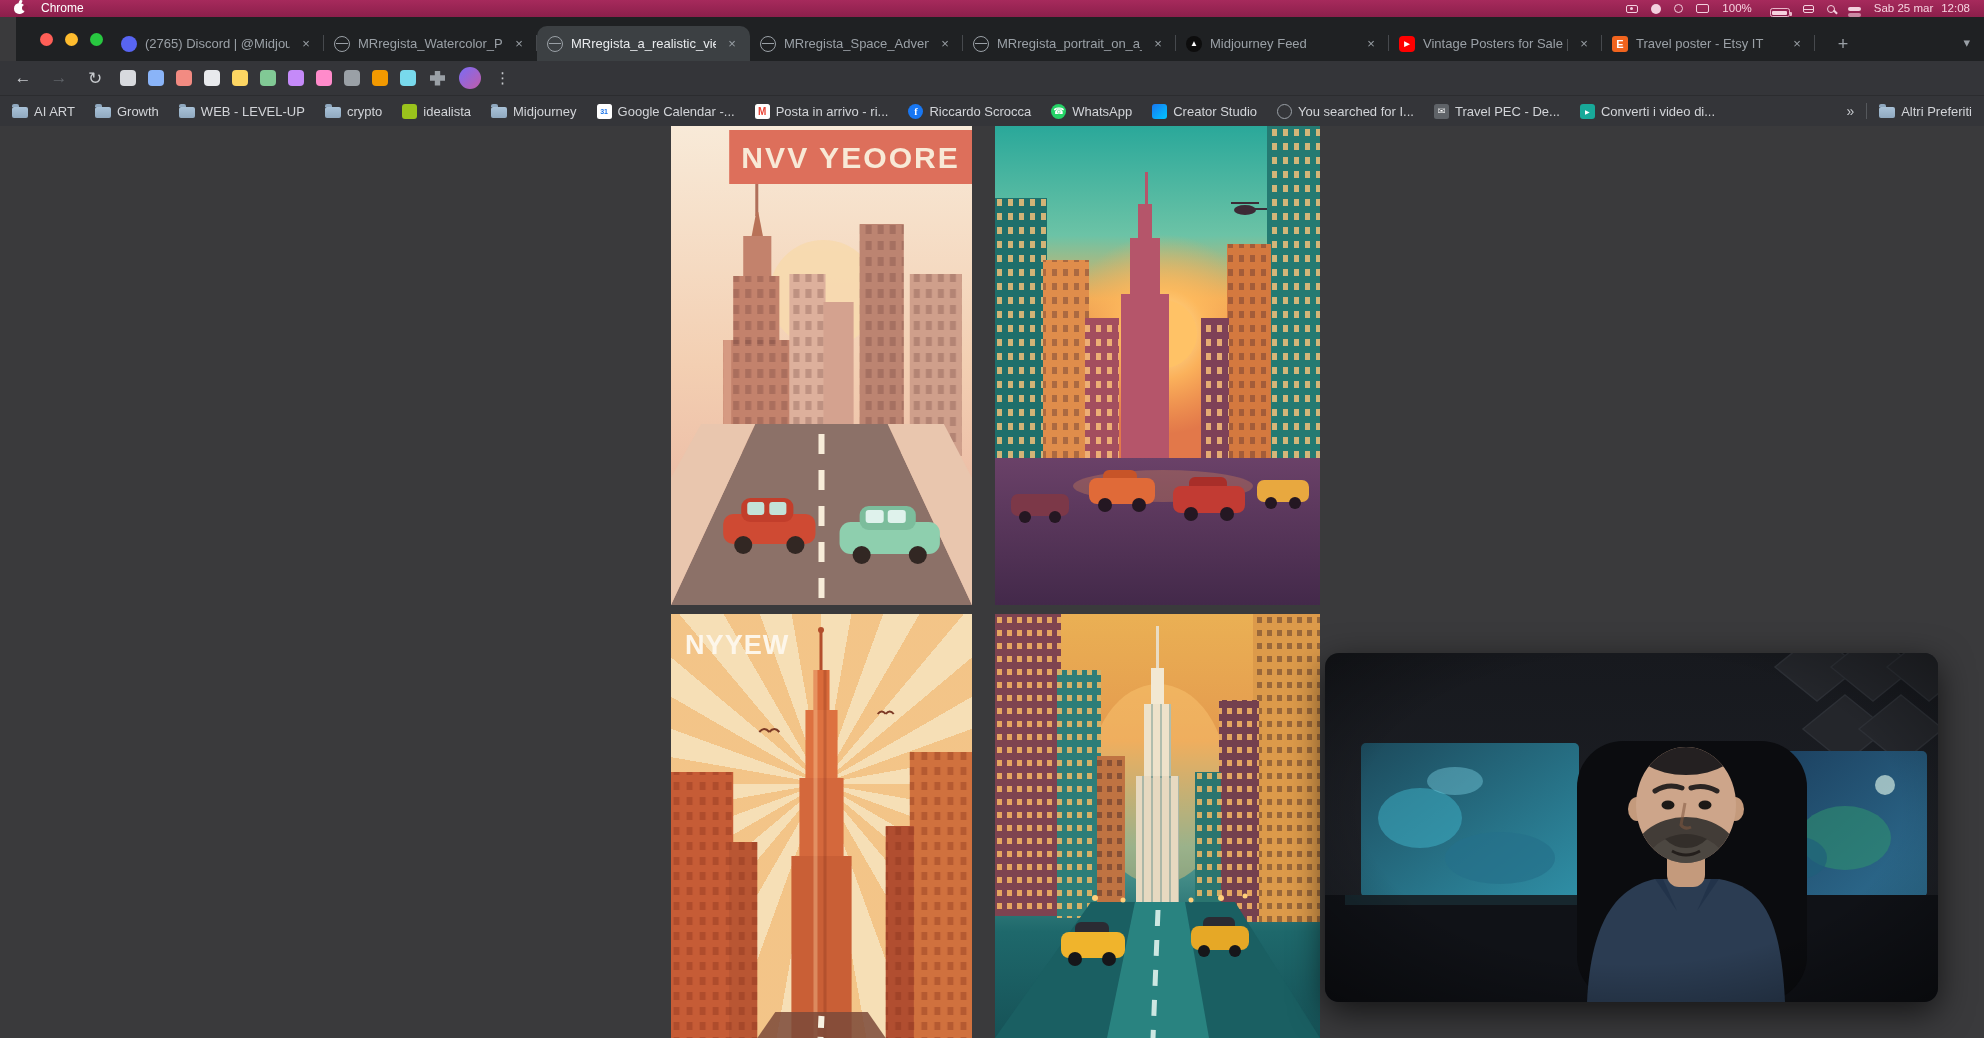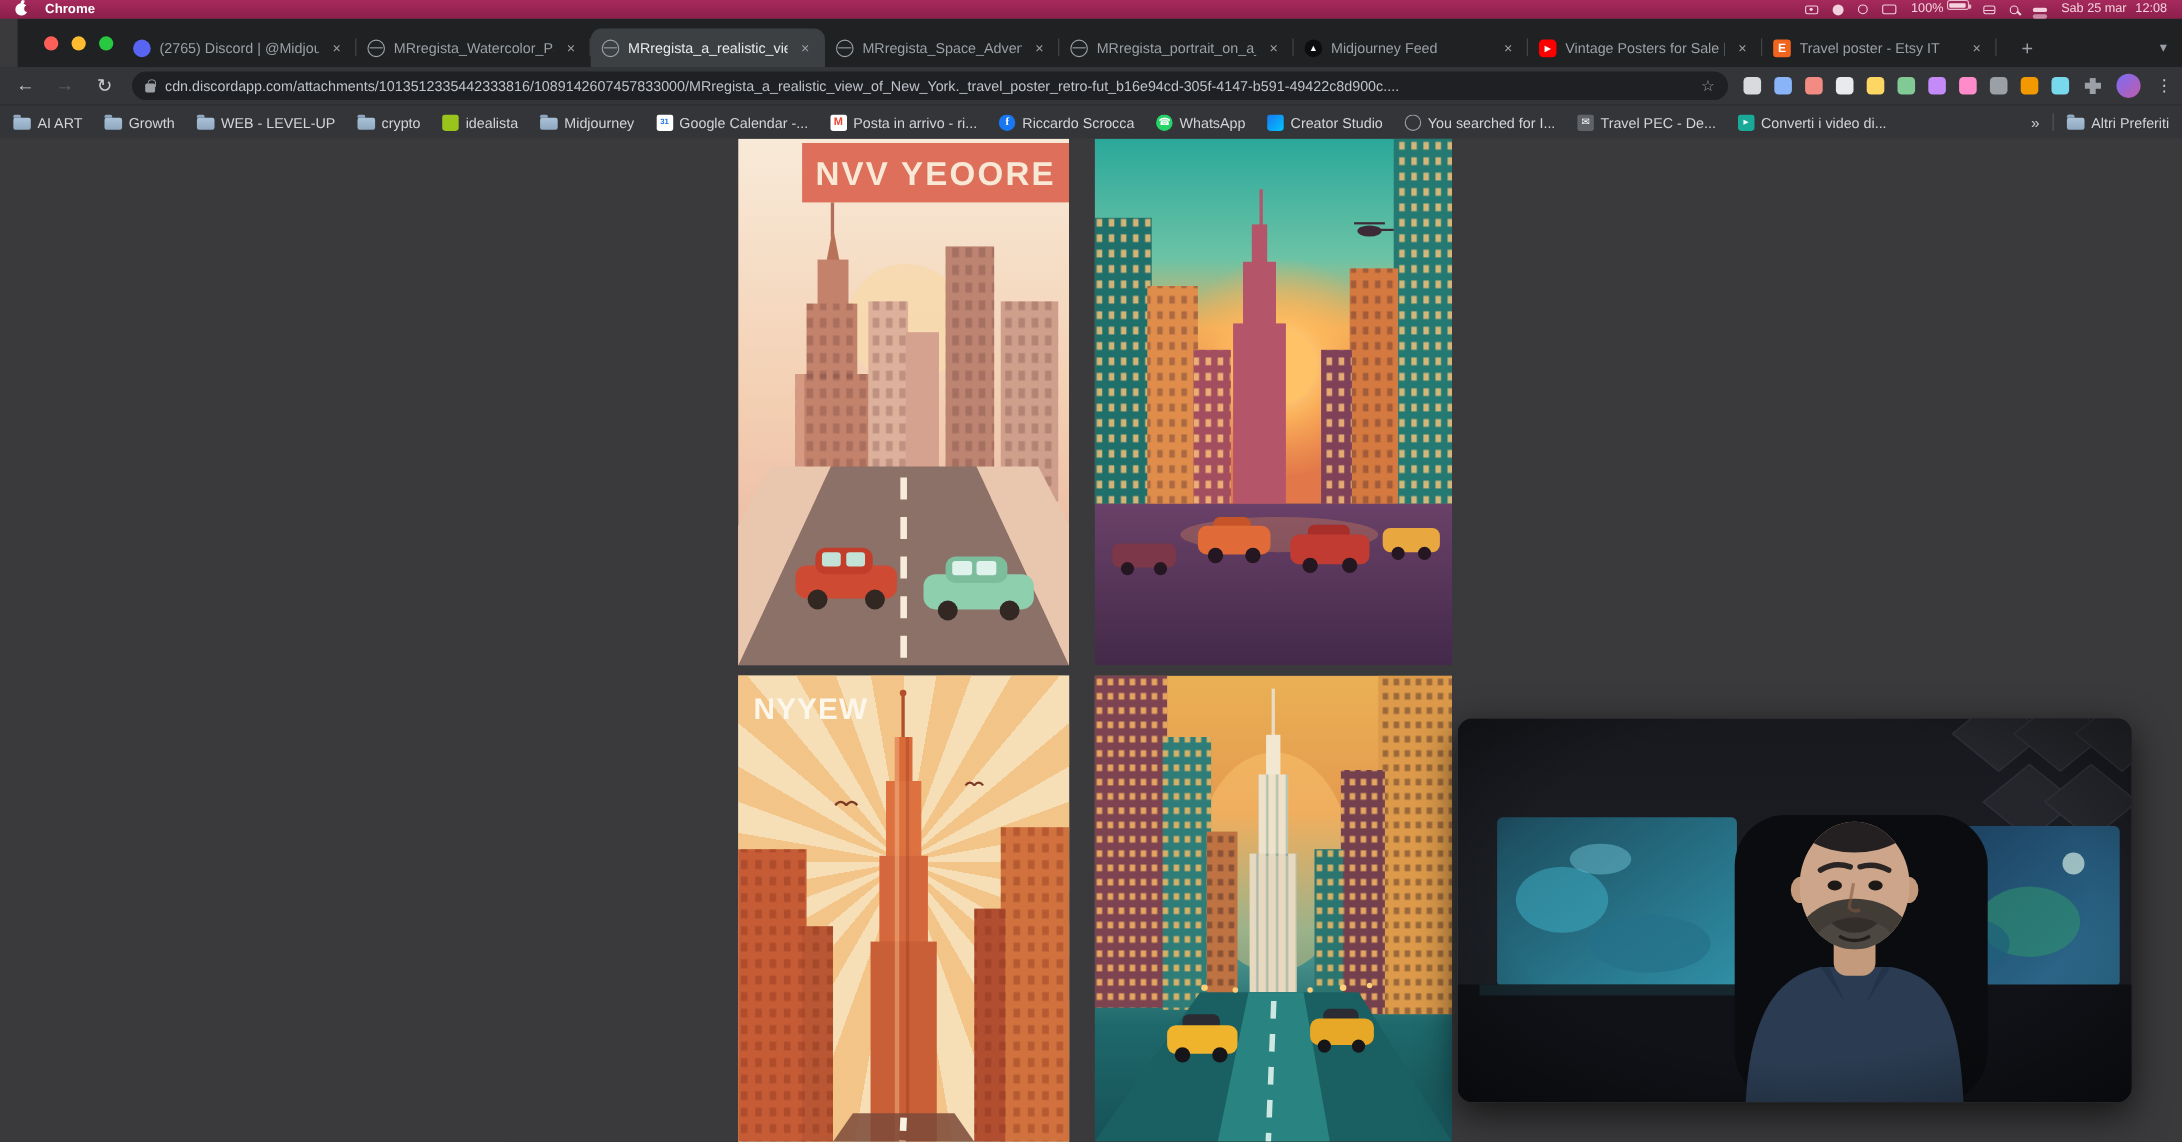--- a/index.html
+++ b/index.html
@@ -7,31 +7,31 @@
     font-family:"Liberation Sans",sans-serif;}
   #screen{position:absolute;inset:0;width:1984px;height:1038px;background:#3a3a3c;overflow:hidden}
 
   
   .menubar{position:absolute;left:0;top:0;right:0;height:17px;z-index:60;
     background:linear-gradient(180deg,#a62a5c,#8c1f4b);
     display:flex;align-items:center;padding:0 14px;gap:0;color:#f6d2df;font-size:12px;line-height:17px}
   .apple-icon{width:11px;height:11px;background:#fff;border-radius:50% 50% 46% 46%;position:relative;margin-right:16px;flex:none}
   .apple-icon::before{content:"";position:absolute;left:5px;top:-3px;width:3px;height:4px;background:#fff;border-radius:50% 0;transform:rotate(20deg)}
   .apple-icon::after{content:"";position:absolute;right:-3px;top:2px;width:6px;height:6px;border-radius:50%;background:#96234f}
-  .menubar .app{color:#ffffff;font-weight:bold;margin-right:19px}
+  .menubar .app{color:#ffffff;font-weight:normal;margin-right:19px}
   .menu-items{display:flex;gap:19px}
   .menu-item{white-space:nowrap;cursor:default}
   .menubar-right{margin-left:auto;display:flex;align-items:center;gap:13px;color:#f6d2df;font-size:11.5px}
   .mi{display:inline-block;flex:none}
   .cam-ic{width:12px;height:8px;border:1.4px solid #f3d0de;border-radius:2px;position:relative}
   .cam-ic::after{content:"";position:absolute;left:3px;top:1px;width:3px;height:3px;border-radius:50%;background:#f3d0de}
   .obs-ic{width:10px;height:10px;border-radius:50%;background:#f3d0de}
   .disp-ic{width:13px;height:9px;border:1.4px solid #f3d0de;border-radius:2px}
   .rec-ic{width:9px;height:9px;border:1.4px solid #f3d0de;border-radius:50%}
-  .batt-wrap{display:flex;align-items:flex-start;gap:3px}
+  .batt-wrap{display:flex;align-items:flex-end;gap:18px}
   .batt-ic{width:20px;height:9px;border:1px solid rgba(246,210,223,.85);border-radius:2.5px;position:relative;padding:1.5px}
   .batt-ic::before{content:"";display:block;width:100%;height:100%;background:#f6d2df;border-radius:1px}
   .batt-ic::after{content:"";position:absolute;right:-3px;top:2.5px;width:2px;height:4px;background:rgba(246,210,223,.85);border-radius:0 1px 1px 0}
   .kb-ic{width:11px;height:8px;border:1.4px solid #f3d0de;border-radius:2px;background:linear-gradient(transparent 3px,#f3d0de 3px 4px,transparent 4px)}
   .mag-ic{width:8px;height:8px;border:1.6px solid #f3d0de;border-radius:50%;position:relative}
   .mag-ic::after{content:"";position:absolute;width:5px;height:1.6px;background:#f3d0de;transform:rotate(45deg);right:-4px;bottom:-1px}
   .cc-ic{width:13px;height:4px;border-radius:3px;background:#f3d0de;position:relative}
   .cc-ic::after{content:"";position:absolute;left:0;top:6px;width:13px;height:4px;border-radius:3px;background:rgba(243,208,222,.6)}
   .clock{display:flex;gap:8px;white-space:nowrap}
 
@@ -201,25 +201,20 @@
         </div>
       </div>
     <span class="newtab">+</span>
     <span class="tabmenu">▾</span>
   </div>
 
   <div class="toolbar">
     <span class="navbtn">←</span>
     <span class="navbtn dim">→</span>
     <span class="navbtn">↻</span>
-    <div class="omnibox">
-      <span class="lock-ic"></span>
-      <span class="url">cdn.discordapp.com/attachments/1013512335442333816/1089142607457833000/MRregista_a_realistic_view_of_New_York._travel_poster_retro-fut_b16e94cd-305f-4147-b591-49422c8d900c....</span>
-      <span class="star">☆</span>
-    </div>
     <div class="ext-row">
 
         <span class="ext-dot" style="background: rgb(216, 218, 222);"></span>
 
         <span class="ext-dot" style="background: rgb(138, 180, 248);"></span>
 
         <span class="ext-dot" style="background: rgb(242, 139, 130);"></span>
 
         <span class="ext-dot" style="background: rgb(232, 234, 237);"></span>
 

